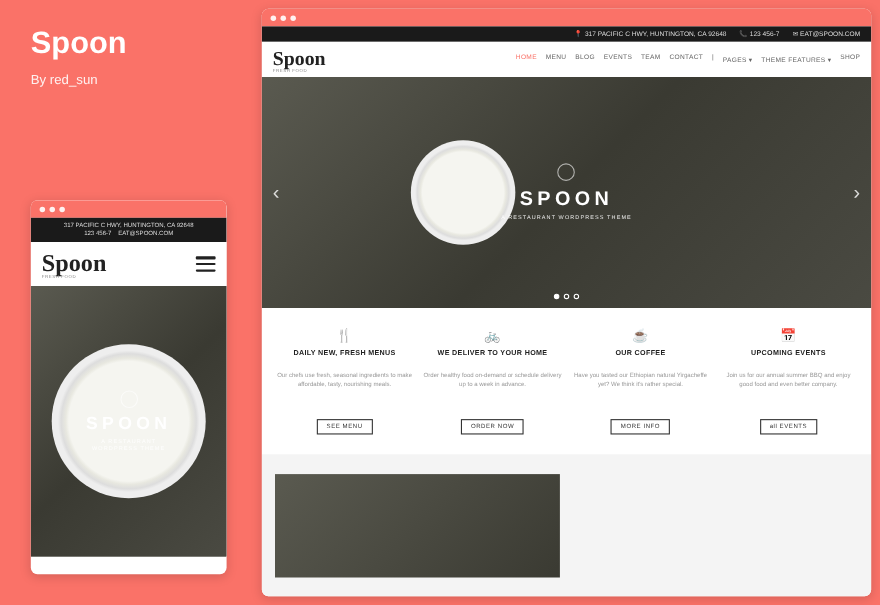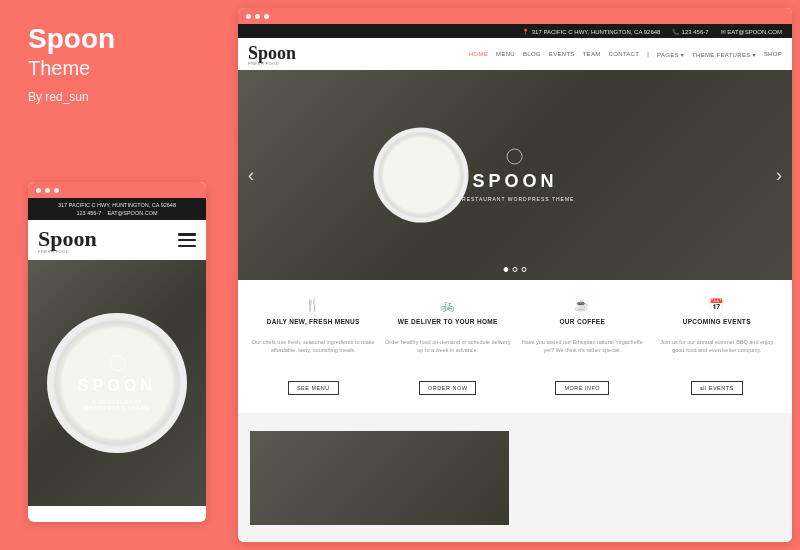--- a/index.html
+++ b/index.html
@@ -53,21 +53,20 @@
 .fdesc{font-size:5.5px;color:#999;line-height:1.5;margin-bottom:10px;min-height:28px}
 .fbtn{display:inline-block;border:1px solid #333;padding:3px 8px;font-size:5.5px;letter-spacing:.5px;color:#333;cursor:pointer}
 .section2{height:130px;background:#f4f4f4;padding:18px 12px;display:flex;gap:12px}
 .s2img{flex:1;background:linear-gradient(135deg,#5a5a50,#3a3a32)}
 </style>
 </head>
 <body>
 
 <div class="sidebar">
   <div class="title">Spoon</div>
-  <div class="subtitle">Theme</div>
   <div class="byline">By red_sun</div>
 </div>
 
 <div class="browser mobile">
   <div class="chrome">
     <span class="dot"></span>
     <span class="dot"></span>
     <span class="dot"></span>
   </div>
   <div class="topbar">

